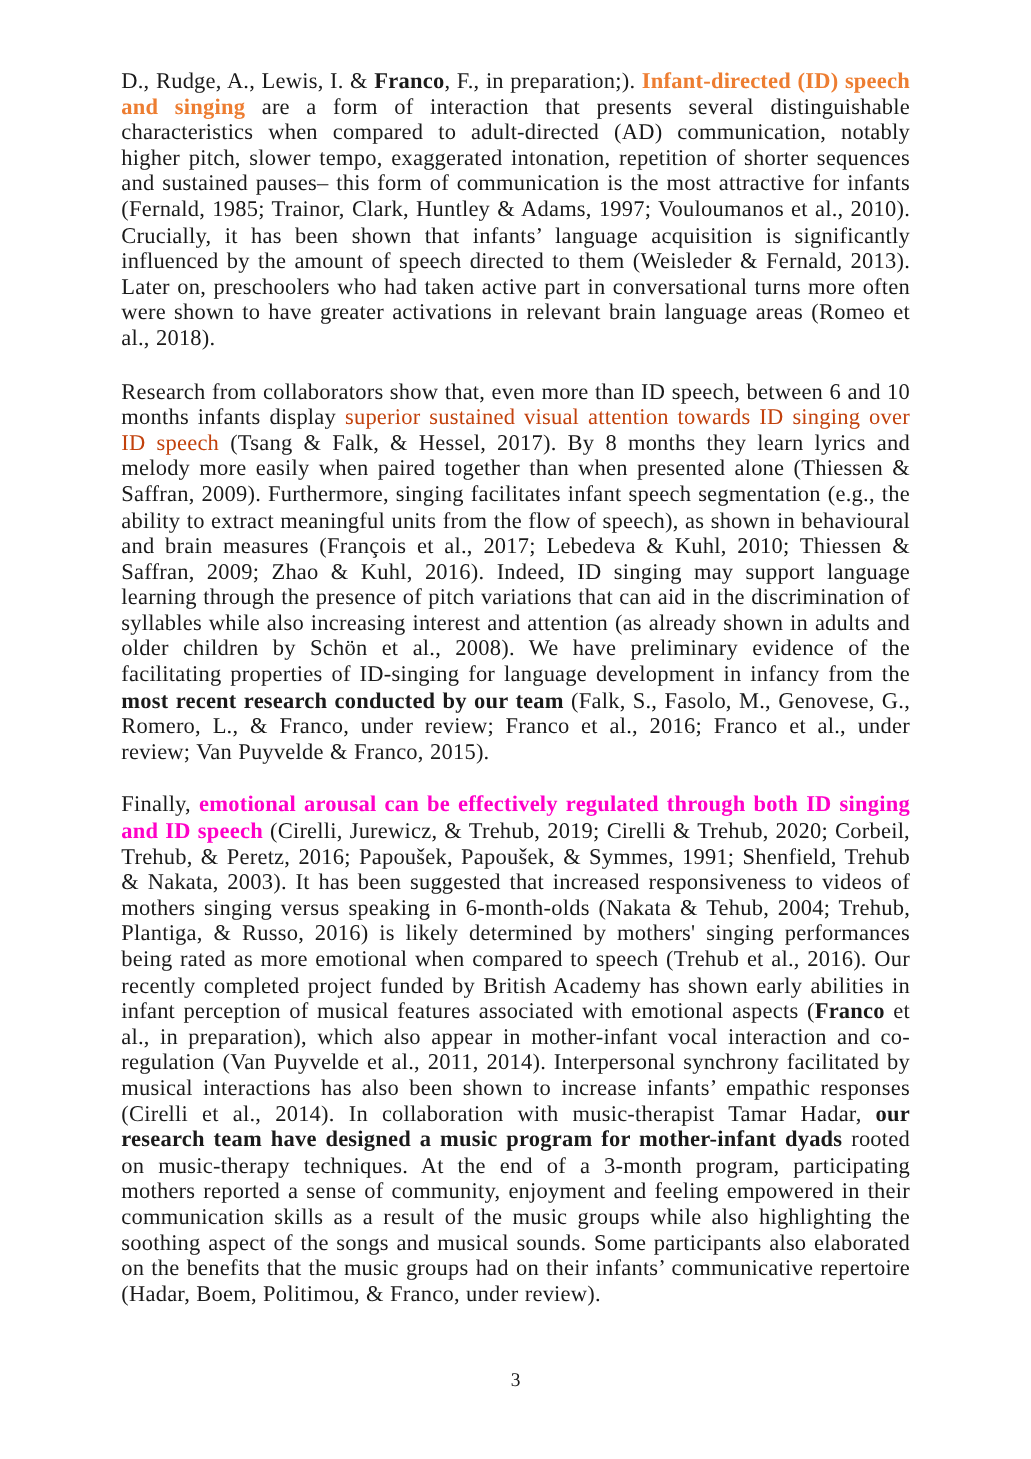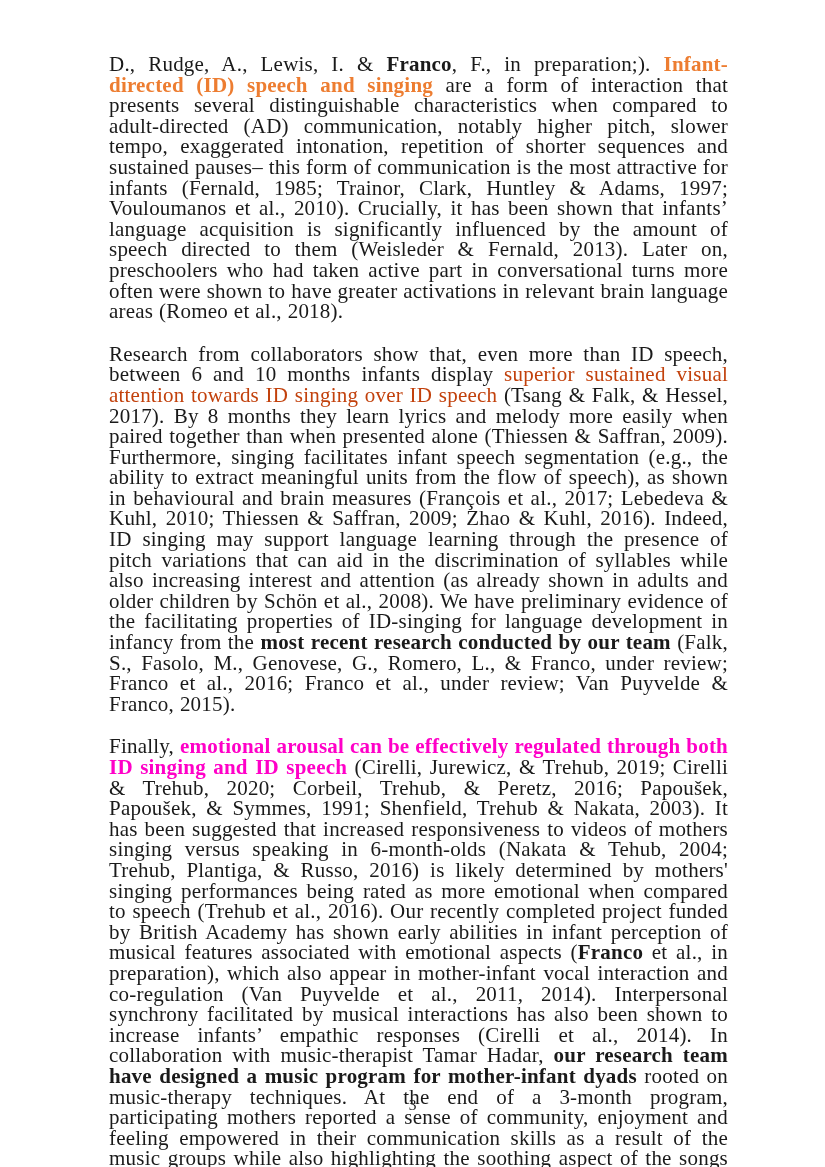--- a/index.html
+++ b/index.html
@@ -26,23 +26,23 @@
   }
 
   .content {
     position: absolute;
     left: 97px;
     top: 54px;
     width: 631px;
   }
 
   p.para {
-    margin: 0 0 22px 12px;
+    margin: 0 0 22px 0;
     padding: 0;
-    font-size: 21px;
+    font-size: 18px;
     line-height: 20.6px;
     text-align: justify;
     text-justify: inter-word;
     color: #1a1a1a;
     letter-spacing: 0.01em;
     word-spacing: 0.02em;
   }
 
   p.para:last-of-type {
     margin-bottom: 0;

